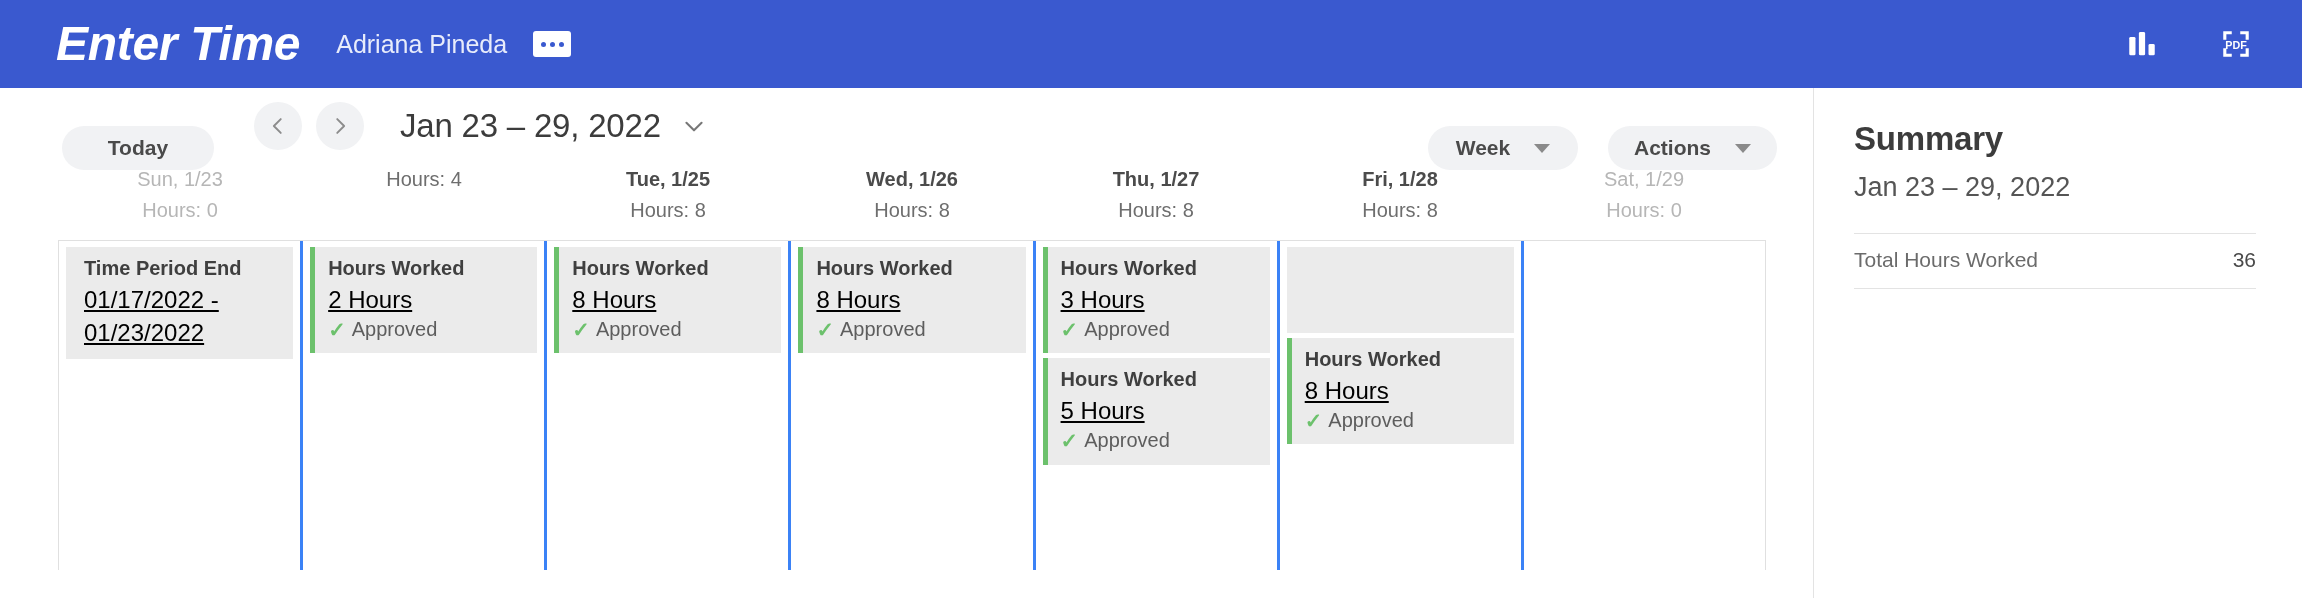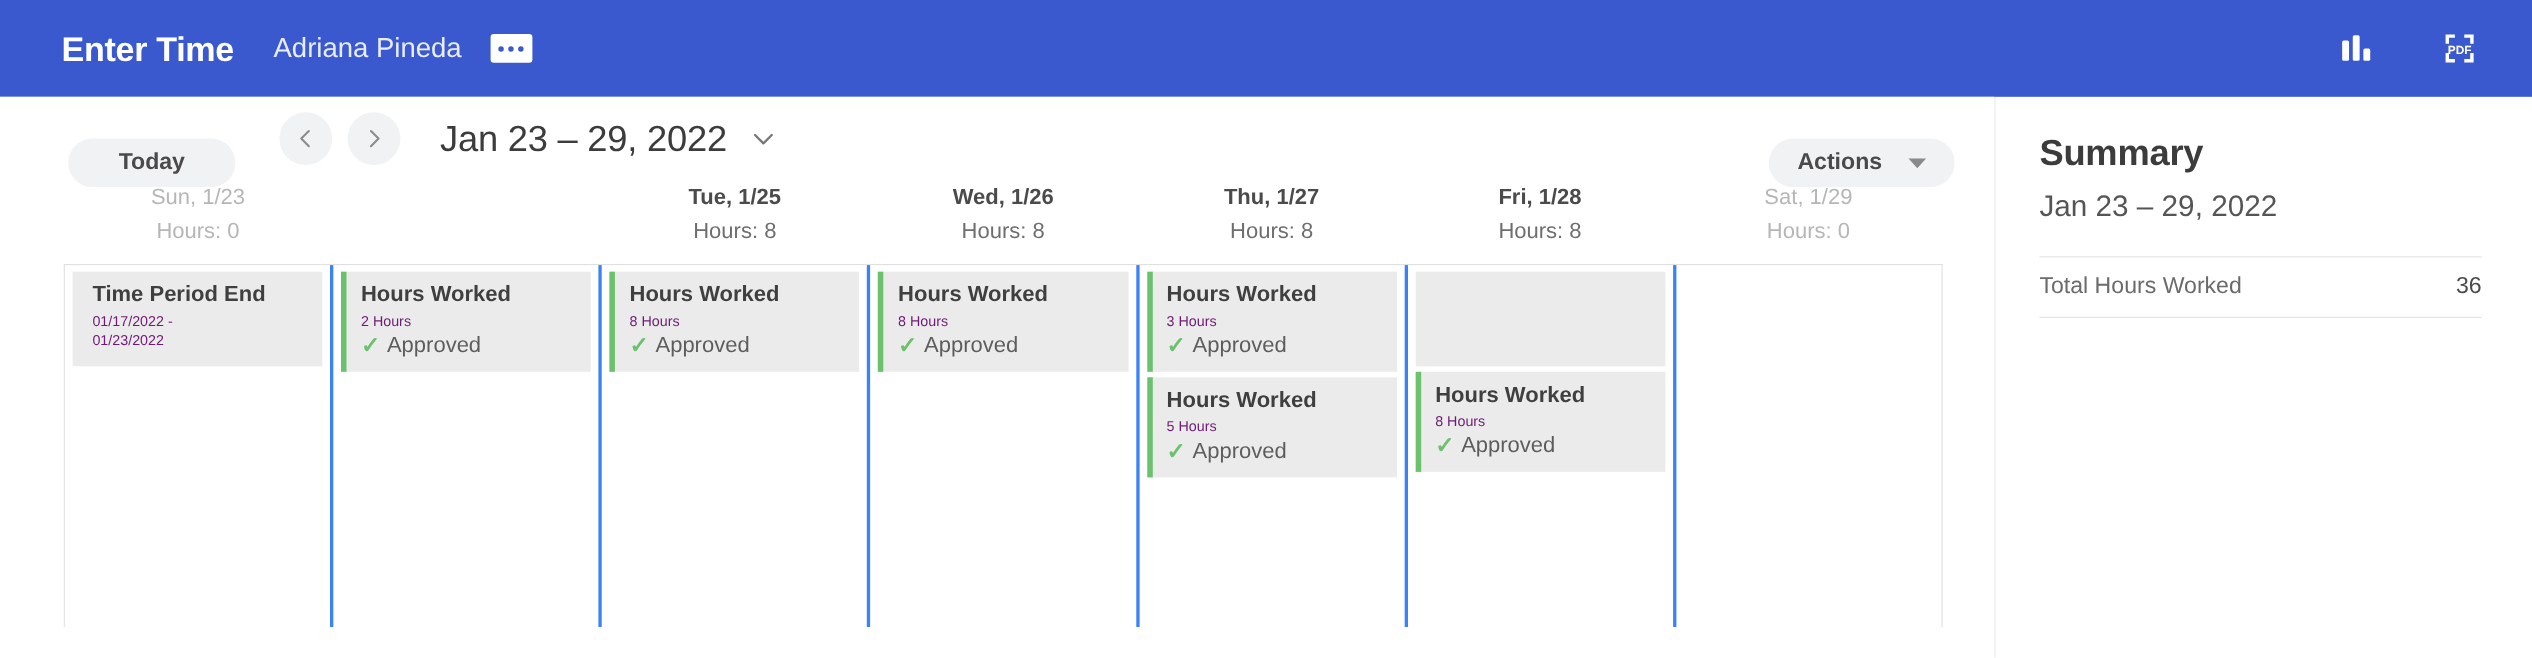--- a/index.html
+++ b/index.html
@@ -15,25 +15,26 @@
   
   .app-header {
     height: 88px;
     background: #3a59cf;
     display: flex;
     align-items: center;
     padding: 0 44px 0 56px;
     position: relative;
   }
   .app-title {
-    font-size: 31px;
+    font-size: 48px;
     font-weight: bold;
     color: #ffffff;
     letter-spacing: -0.3px;
     line-height: 1;
+    font-style: italic;
   }
   .app-subject {
     font-size: 25px;
     color: #e8ecfb;
     margin-left: 36px;
     font-weight: normal;
     line-height: 1;
   }
   .related-actions-btn {
     margin-left: 26px;
@@ -217,24 +218,25 @@
     line-height: 1.38;
   }
   .ev-title {
     font-size: 20px;
     font-weight: bold;
     color: #3f3f3f;
     display: block;
     white-space: nowrap;
   }
   .ev-line {
-    font-size: 13px;
-    color: #701a75;
+    font-size: 24px;
+    color: #000000;
     display: block;
     white-space: nowrap;
+    text-decoration: underline;
   }
   .ev-status {
     font-size: 20px;
     color: #5d5d5d;
     display: flex;
     align-items: center;
     gap: 6px;
     white-space: nowrap;
   }
   .check {
@@ -322,32 +324,37 @@
       <div class="date-range">
         <span>Jan 23 – 29, 2022</span>
         <svg width="26" height="26" viewBox="0 0 24 24" aria-hidden="true">
           <path d="M5 9l7 7 7-7" fill="none" stroke="#777777" stroke-width="1.9" stroke-linecap="round" stroke-linejoin="round"></path>
         </svg>
       </div>
 
       <div class="toolbar-spacer"></div>
 
       <button class="pill pill-dropdown">
+        <span>Week</span>
+        <span class="caret-down"></span>
+      </button>
+      <button class="pill pill-dropdown">
         <span>Actions</span>
         <span class="caret-down"></span>
       </button>
     </div>
 
     <div class="grid-area">
       <div class="day-head-row" id="day-head-row">
           <div class="day-head off">
             <span class="dname">Sun, 1/23</span>
             <span class="dhours">Hours: 0</span>
           </div>
           <div class="day-head">
+            <span class="dhours">Hours: 4</span>
           </div>
           <div class="day-head">
             <span class="dname">Tue, 1/25</span>
             <span class="dhours">Hours: 8</span>
           </div>
           <div class="day-head">
             <span class="dname">Wed, 1/26</span>
             <span class="dhours">Hours: 8</span>
           </div>
           <div class="day-head">

